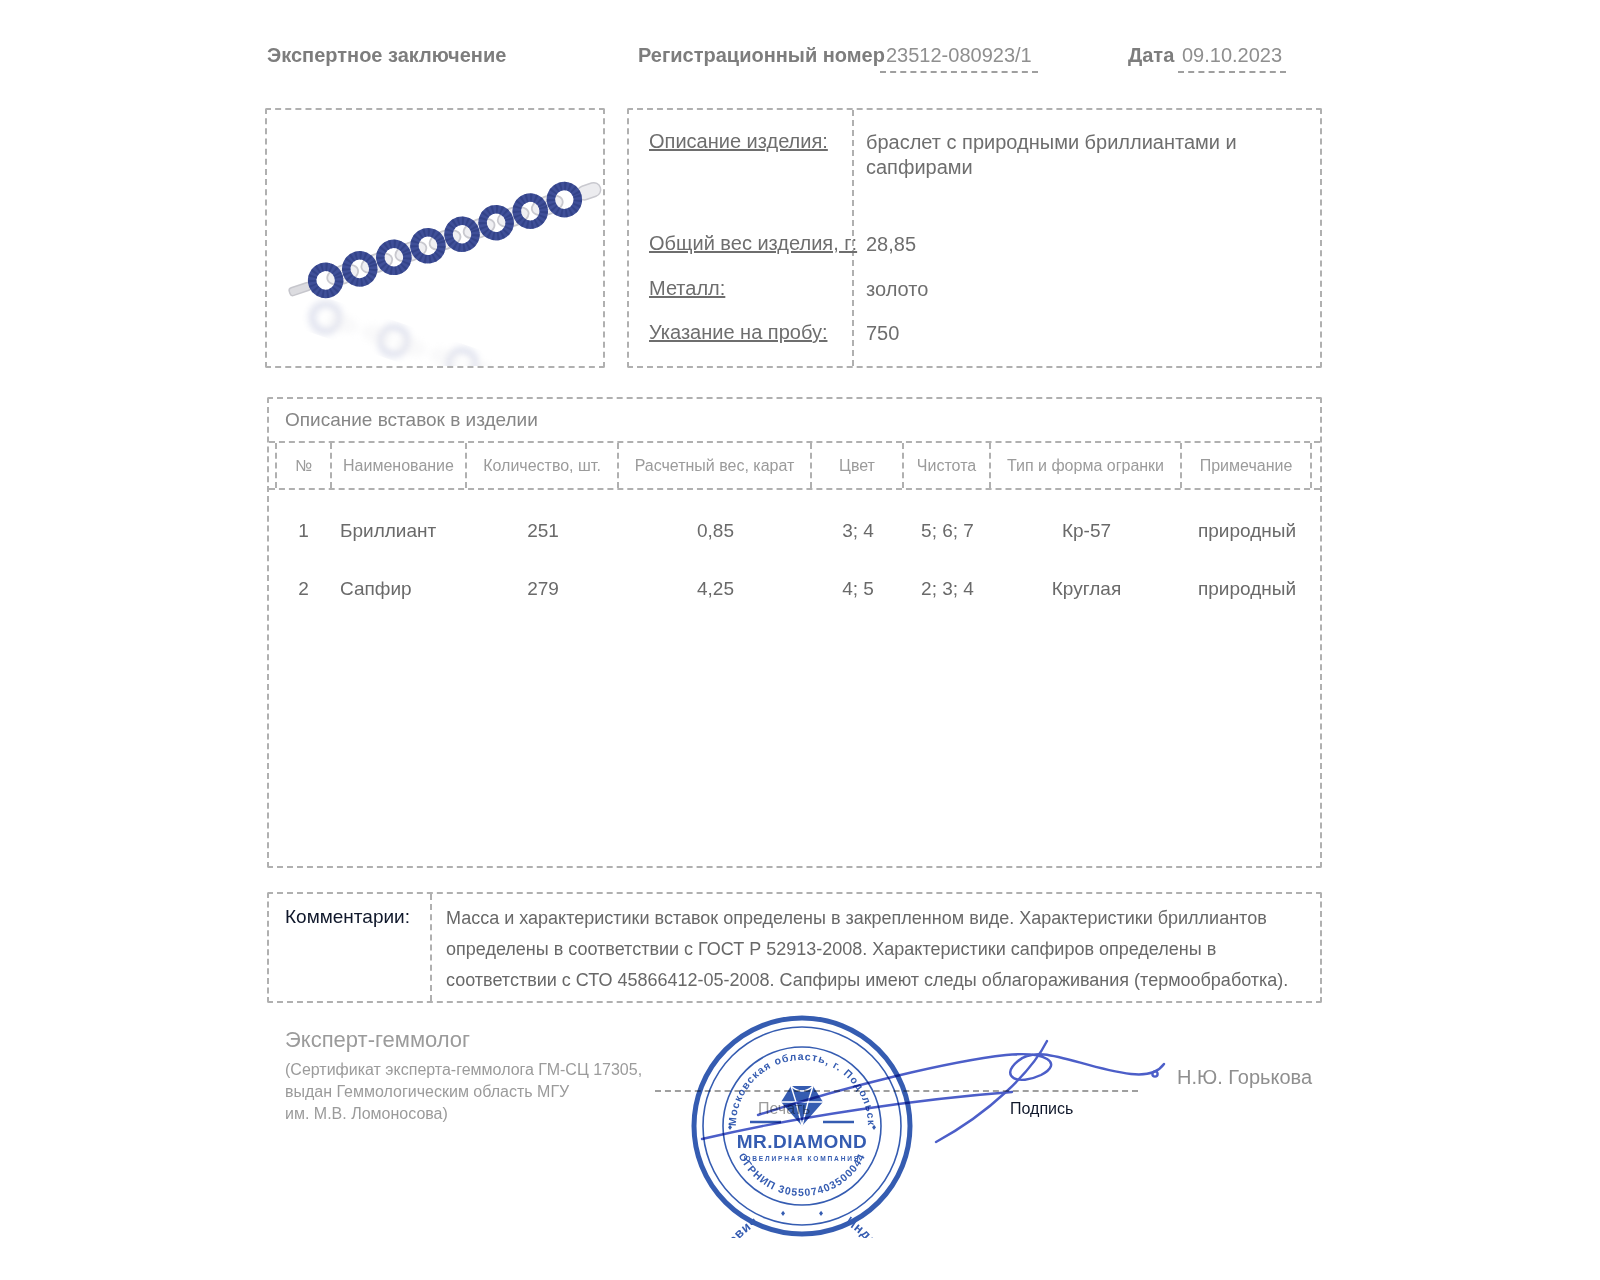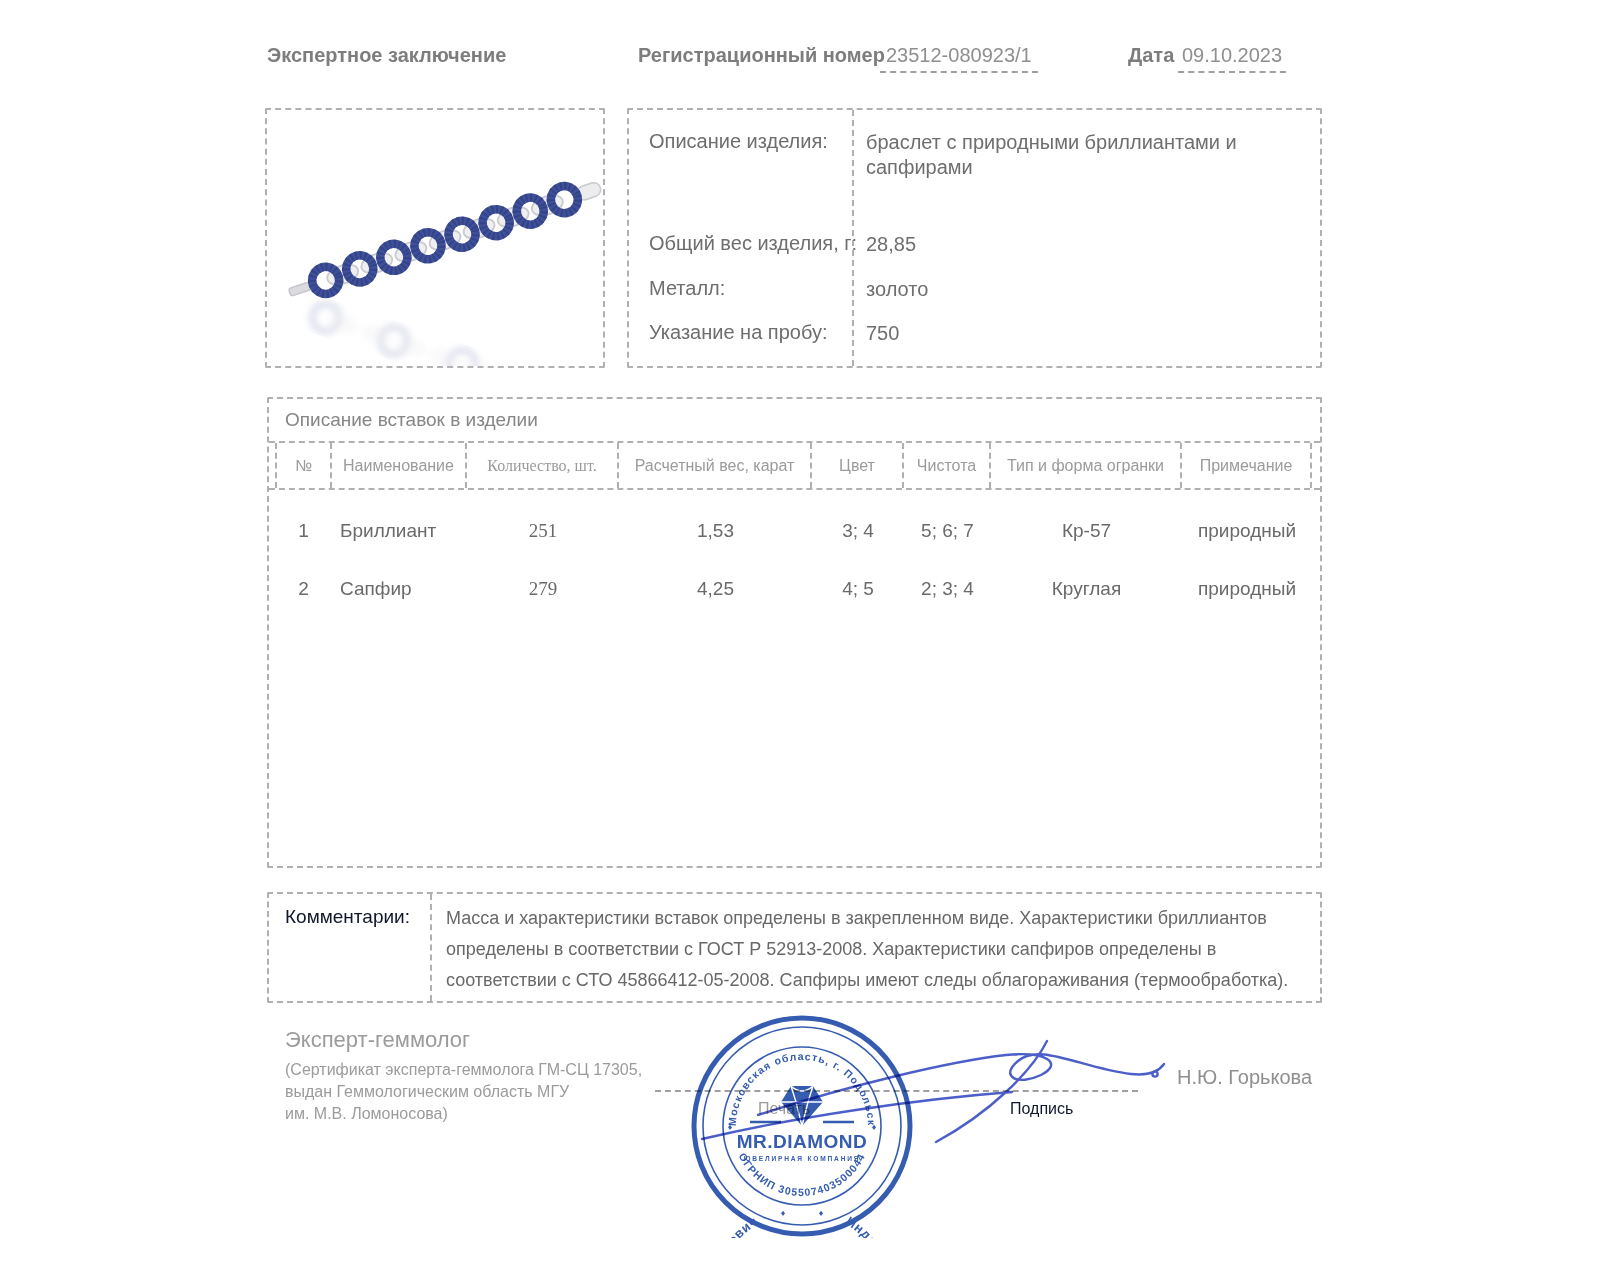--- a/index.html
+++ b/index.html
@@ -13,35 +13,35 @@
   .reg-label { position:absolute; left:638px; top:44px; font-size:20px; font-weight:bold; color:#7d7d7d; }
   .reg-value { position:absolute; left:880px; top:44px; font-size:20px; color:#8f8f8f; border-bottom:2px dashed #9f9f9f; padding:0 6px 4px 6px; }
   .date-label { position:absolute; left:1128px; top:44px; font-size:20px; font-weight:bold; color:#7d7d7d; }
   .date-value { position:absolute; left:1178px; top:44px; font-size:20px; color:#8f8f8f; border-bottom:2px dashed #9f9f9f; padding:0 4px 4px 4px; }
 
   
   .photo-box { position:absolute; left:265px; top:108px; width:340px; height:260px; border:2px dashed #b0b0b0; border-radius:2px; }
   .desc-box  { position:absolute; left:627px; top:108px; width:695px; height:260px; border:2px dashed #b0b0b0; border-radius:2px; }
   .desc-divider { position:absolute; left:223px; top:0; bottom:0; width:0; border-right:2px dashed #b0b0b0; }
   .desc-row { position:absolute; left:0; width:100%; }
-  .desc-label { position:absolute; left:20px; font-size:20px; color:#6e6e6e; white-space:nowrap; }
+  .desc-label { position:absolute; left:20px; font-size:20px; color:#6e6e6e; white-space:nowrap;text-decoration:underline; }
   .desc-value { position:absolute; left:237px; font-size:20px; color:#6e6e6e; max-width:420px; line-height:25px; }
 
   
   .table-box { position:absolute; left:267px; top:397px; width:1055px; height:471px; border:2px dashed #b0b0b0; border-radius:2px; }
   .table-title-row { height:44px; border-bottom:2px dashed #b0b0b0; display:flex; align-items:center; padding-left:16px; }
   .table-title { font-size:19px; color:#868686; }
   .thead-row { display:flex; height:47px; border-bottom:2px dashed #b0b0b0; padding:0 6px; }
   .th { display:flex; align-items:center; justify-content:center; font-size:16px; color:#9b9b9b; border-right:2px dashed #b0b0b0; text-align:center; }
   .th:first-child { border-left:2px dashed #b0b0b0; }
   .tbody { padding:12px 6px 0 6px; }
   .trow { display:flex; height:58px; align-items:center; }
   .td { font-size:19px; color:#6a6a6a; text-align:center; }
   .td.left { text-align:left; padding-left:8px; }
-  .c0{width:57px;} .c1{width:135px;} .c2{width:152px;font-family:Liberation Serif, serif;} .c3{width:193px;}
+  .c0{width:57px;} .c1{width:135px;} .c2{width:152px;} .c3{width:193px;}
   .c4{width:92px;} .c5{width:87px;} .c6{width:191px;} .c7{width:130px;}
 
   
   .comments-box { position:absolute; left:267px; top:892px; width:1055px; height:111px; border:2px dashed #b0b0b0; border-radius:2px; }
   .comments-divider { position:absolute; left:161px; top:0; bottom:0; width:0; border-right:2px dashed #b0b0b0; }
   .comments-label { position:absolute; left:16px; top:12px; font-size:19px; color:#0f172a; }
   .comments-text { position:absolute; left:177px; top:9px; width:845px; font-size:18px; line-height:31px; color:#686868; }
 
   
   .expert-block { position:absolute; left:285px; top:1027px; }
@@ -162,21 +162,21 @@
       <div class="th c4">Цвет</div>
       <div class="th c5">Чистота</div>
       <div class="th c6">Тип и форма огранки</div>
       <div class="th c7">Примечание</div>
     </div>
     <div class="tbody">
       <div class="trow">
         <div class="td c0">1</div>
         <div class="td c1 left">Бриллиант</div>
         <div class="td c2">251</div>
-        <div class="td c3">1,53</div>
+        <div class="td c3">0,85</div>
         <div class="td c4">3; 4</div>
         <div class="td c5">5; 6; 7</div>
         <div class="td c6">Кр-57</div>
         <div class="td c7">природный</div>
       </div>
       <div class="trow">
         <div class="td c0">2</div>
         <div class="td c1 left">Сапфир</div>
         <div class="td c2">279</div>
         <div class="td c3">4,25</div>

